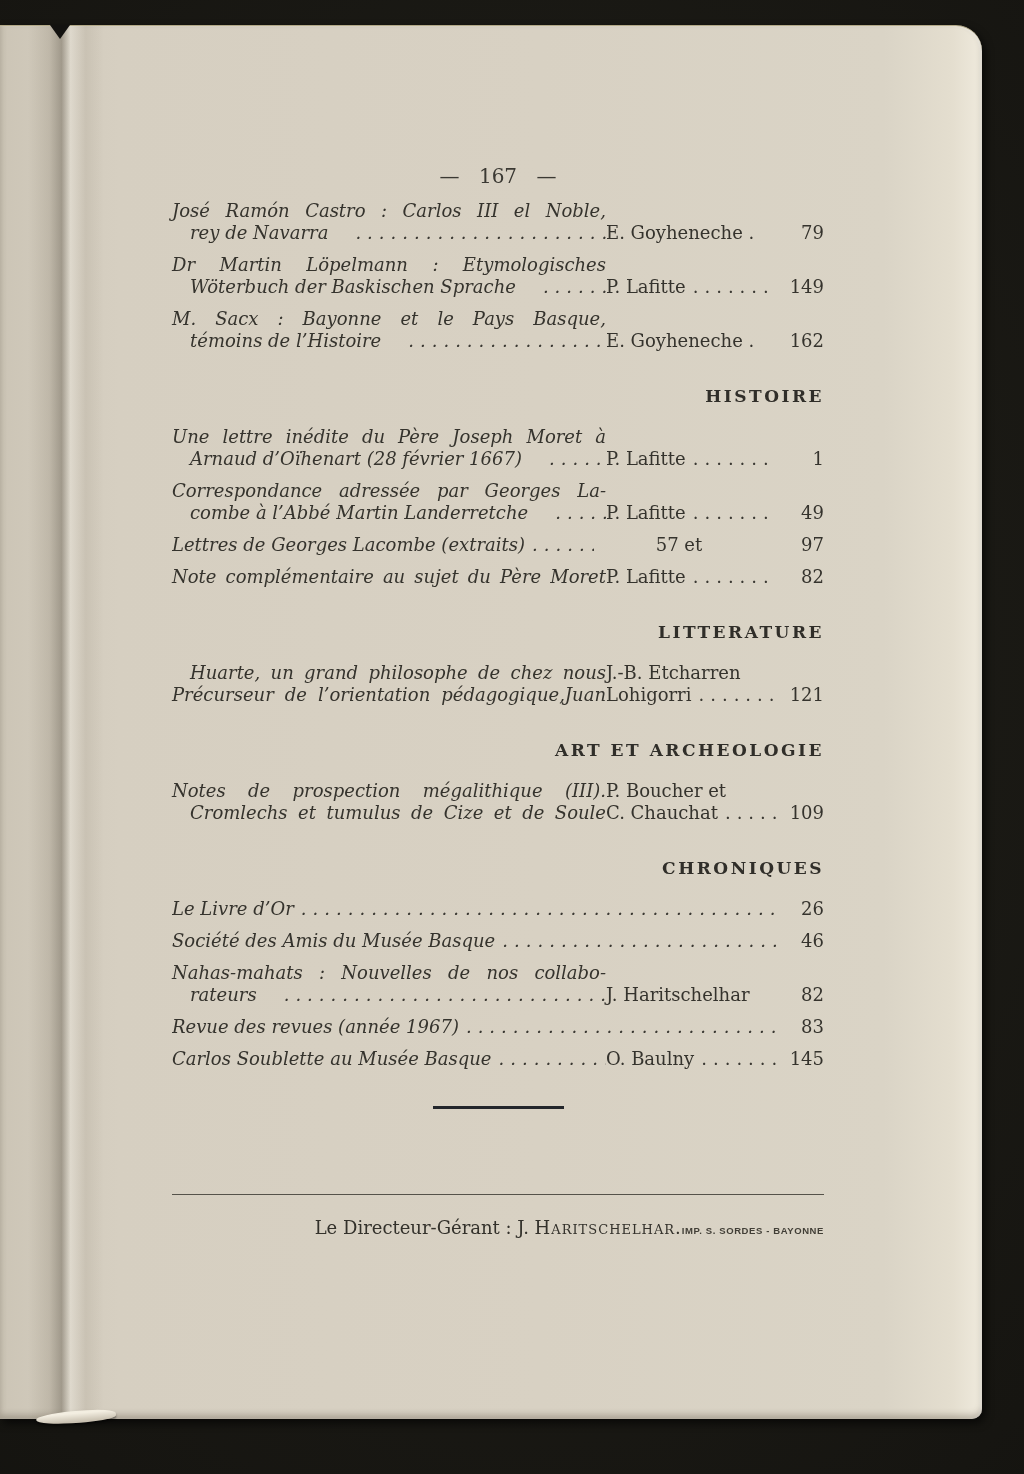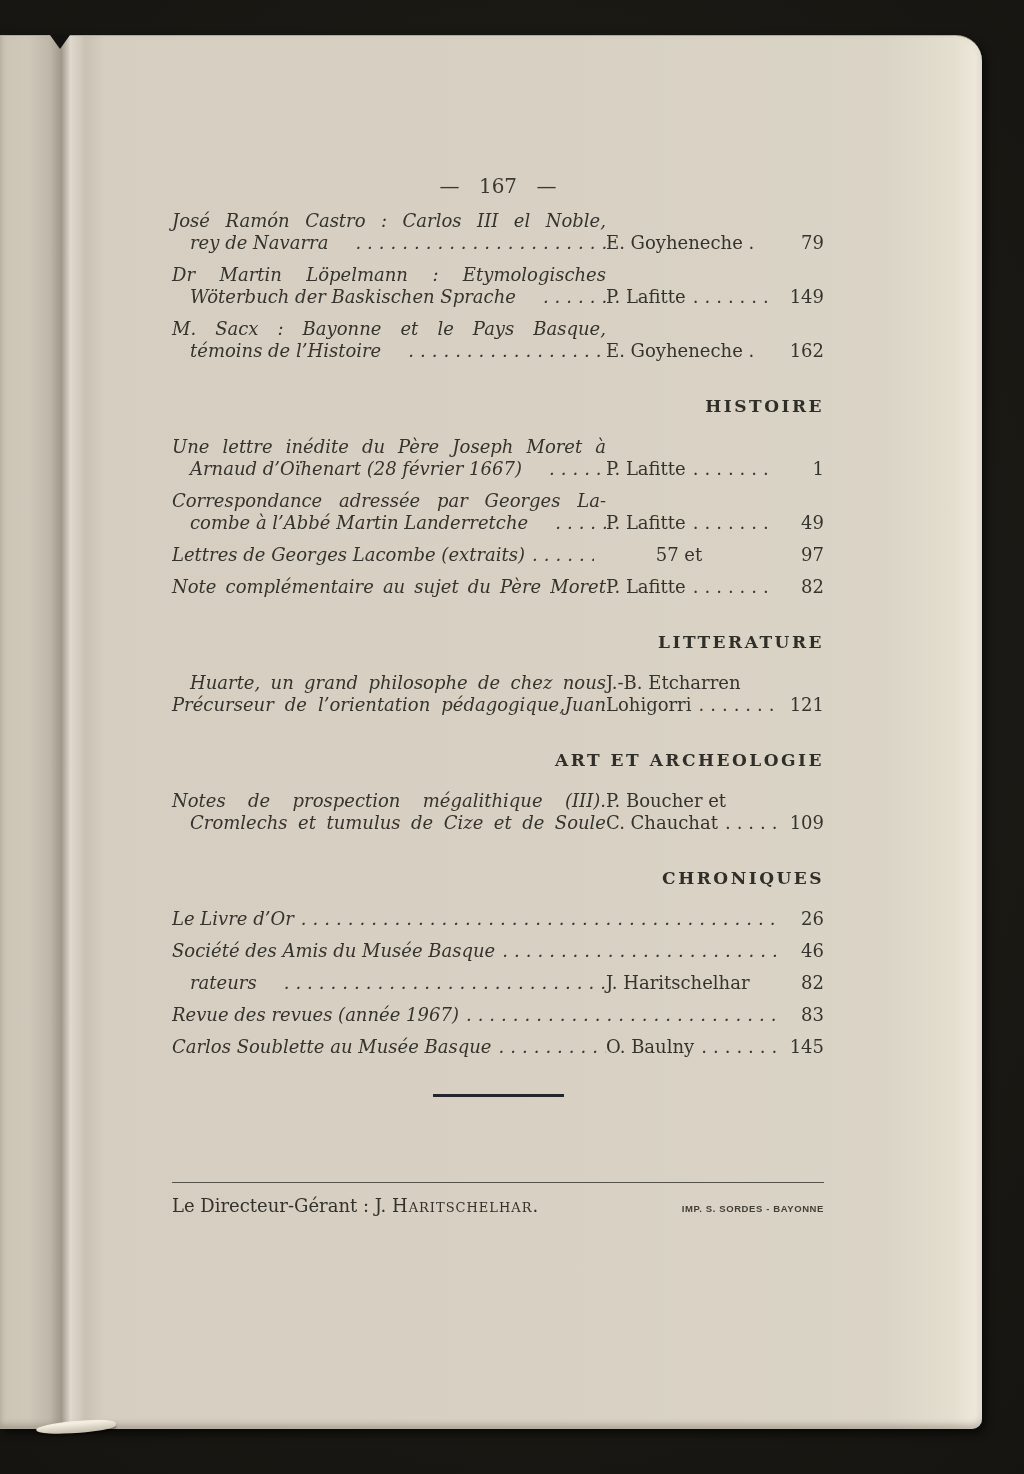--- a/index.html
+++ b/index.html
@@ -6,21 +6,21 @@
   body{
     width:1024px;height:1474px;position:relative;overflow:hidden;
     background:#131210;
     font-family:"DejaVu Serif","Liberation Serif",serif;
   }
   .bg{
     position:absolute;inset:0;
     background:radial-gradient(135% 120% at 52% 45%, #201f19 0%, #161511 55%, #0a0a08 100%);
   }
   .page{
-    position:absolute;left:0;top:35px;width:982px;height:1393px;
+    position:absolute;left:0;top:25px;width:982px;height:1393px;
     background:linear-gradient(90deg,#ccc5b6 0%,#d2cbbd 6%,#d6cfc1 12%,#d8d1c3 55%,#dad4c6 90%,#e4decf 97%,#efeadd 100%);
     border-radius:0 26px 10px 0;
     border-top:1px solid #b3a987;
     box-shadow:
       inset 0 -4px 6px rgba(70,60,45,0.30),
       inset -2px 0 2px rgba(255,255,255,0.38),
       3px 4px 8px rgba(0,0,0,0.65);
   }
   .crease{
     position:absolute;left:28px;top:0;width:76px;height:100%;
@@ -74,22 +74,22 @@
   .ablock .a-line{min-width:0;}
   .ablock .a-line.plain{white-space:nowrap;}
   .ablock.right{text-align:center;padding-right:12px;}
   .pblock{flex:0 0 48px;width:48px;text-align:right;font-style:normal;}
   .mid-rule{
     width:131px;height:3px;background:#23262b;
     margin:36px auto 0;
   }
   .foot-rule{margin-top:85px;border-top:1.5px solid #55524a;}
   .footer-row{
-    display:flex;justify-content:space-between;align-items:baseline;
-    margin-top:12px;
+    display:flex;justify-content:flex-end;align-items:baseline;
+    margin-top:22px;
   }
   .director{font-size:18px;color:#33312b;}
   .director .name{font-variant:small-caps;letter-spacing:1px;}
   .printer{
     font-family:"Liberation Sans","DejaVu Sans",sans-serif;
     font-size:9.5px;font-weight:bold;letter-spacing:0.6px;color:#413e36;
     padding-bottom:2px;
   }
 </style>
 </head>
@@ -248,20 +248,21 @@
           <div class="tblock">
             <div class="t-line lead">
               <span class="txt">Société des Amis du Musée Basque</span>
               <span class="leader">..........................................................................................................</span>
             </div>
           </div>
           <div class="pblock">46</div>
         </div>
         <div class="row">
           <div class="tblock">
+            <div class="t-line just">Nahas-mahats : Nouvelles de nos collabo-</div>
             <div class="t-line lead indent">
               <span class="txt">rateurs</span>
               <span class="leader">..........................................................................................................</span>
             </div>
           </div>
           <div class="ablock">
             <div class="a-line plain">J. Haritschelhar</div>
           </div>
           <div class="pblock">82</div>
         </div>

